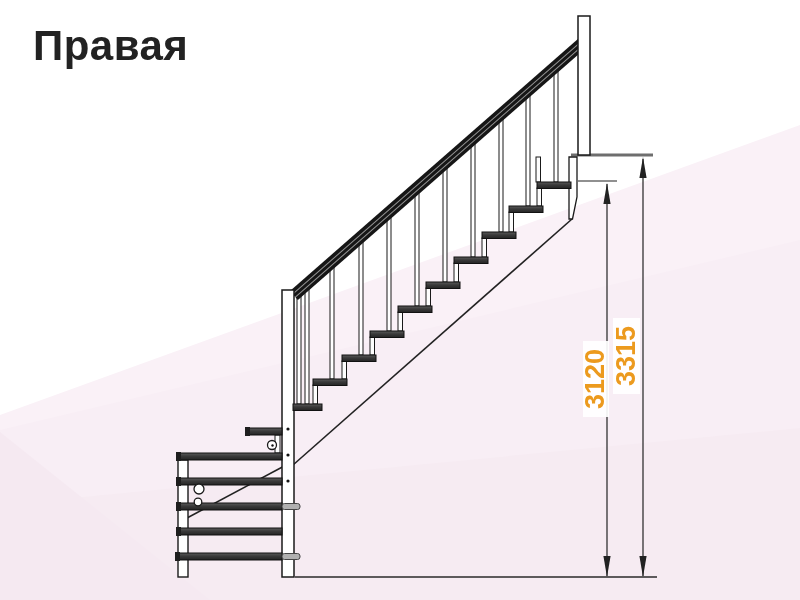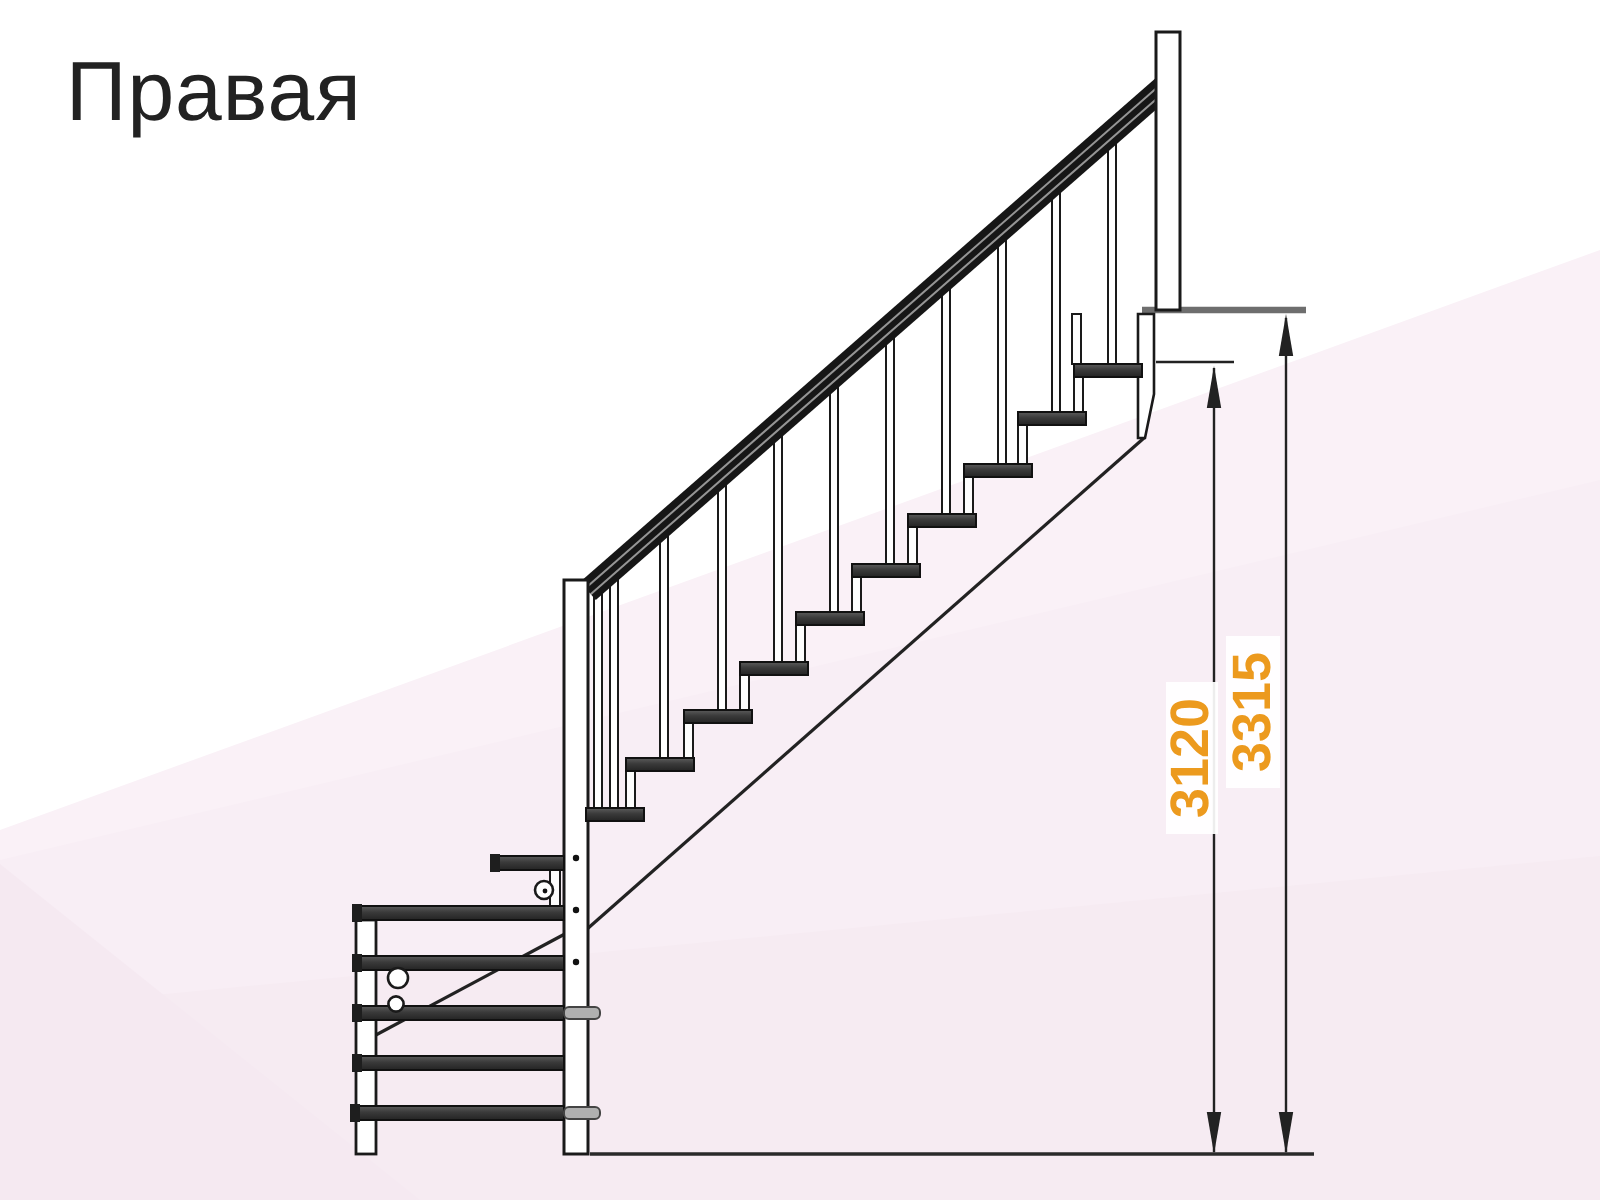--- a/index.html
+++ b/index.html
@@ -7,21 +7,21 @@
     position:relative;width:800px;height:600px;background:#ffffff;
     overflow:hidden;font-family:"Liberation Sans",sans-serif;
   }
   .bg{position:absolute;left:0;top:0;width:800px;height:600px;pointer-events:none;}
   .bg-tri1{clip-path:polygon(0px 415px,800px 125px,800px 600px,0px 600px);background:#faf1f7;}
   .bg-tri2{clip-path:polygon(0px 430px,800px 240px,800px 600px,0px 600px);background:#f8eef5;}
   .bg-tri3{clip-path:polygon(0px 505px,800px 428px,800px 600px,0px 600px);background:#f6ebf2;}
   .bg-tri4{clip-path:polygon(0px 432px,210px 600px,0px 600px);background:#f5e9f1;}
   .title{
     position:absolute;left:33px;top:22px;
-    font-size:42px;font-weight:normal;color:#222;letter-spacing:0.5px;
+    font-size:42px;font-weight:bold;color:#222;letter-spacing:0.5px;
   }
   svg{position:absolute;left:0;top:0;}
   .dim-label{
     font-family:"Liberation Sans",sans-serif;
     font-size:27px;font-weight:bold;
   }
 </style>
 </head>
 <body>
 

